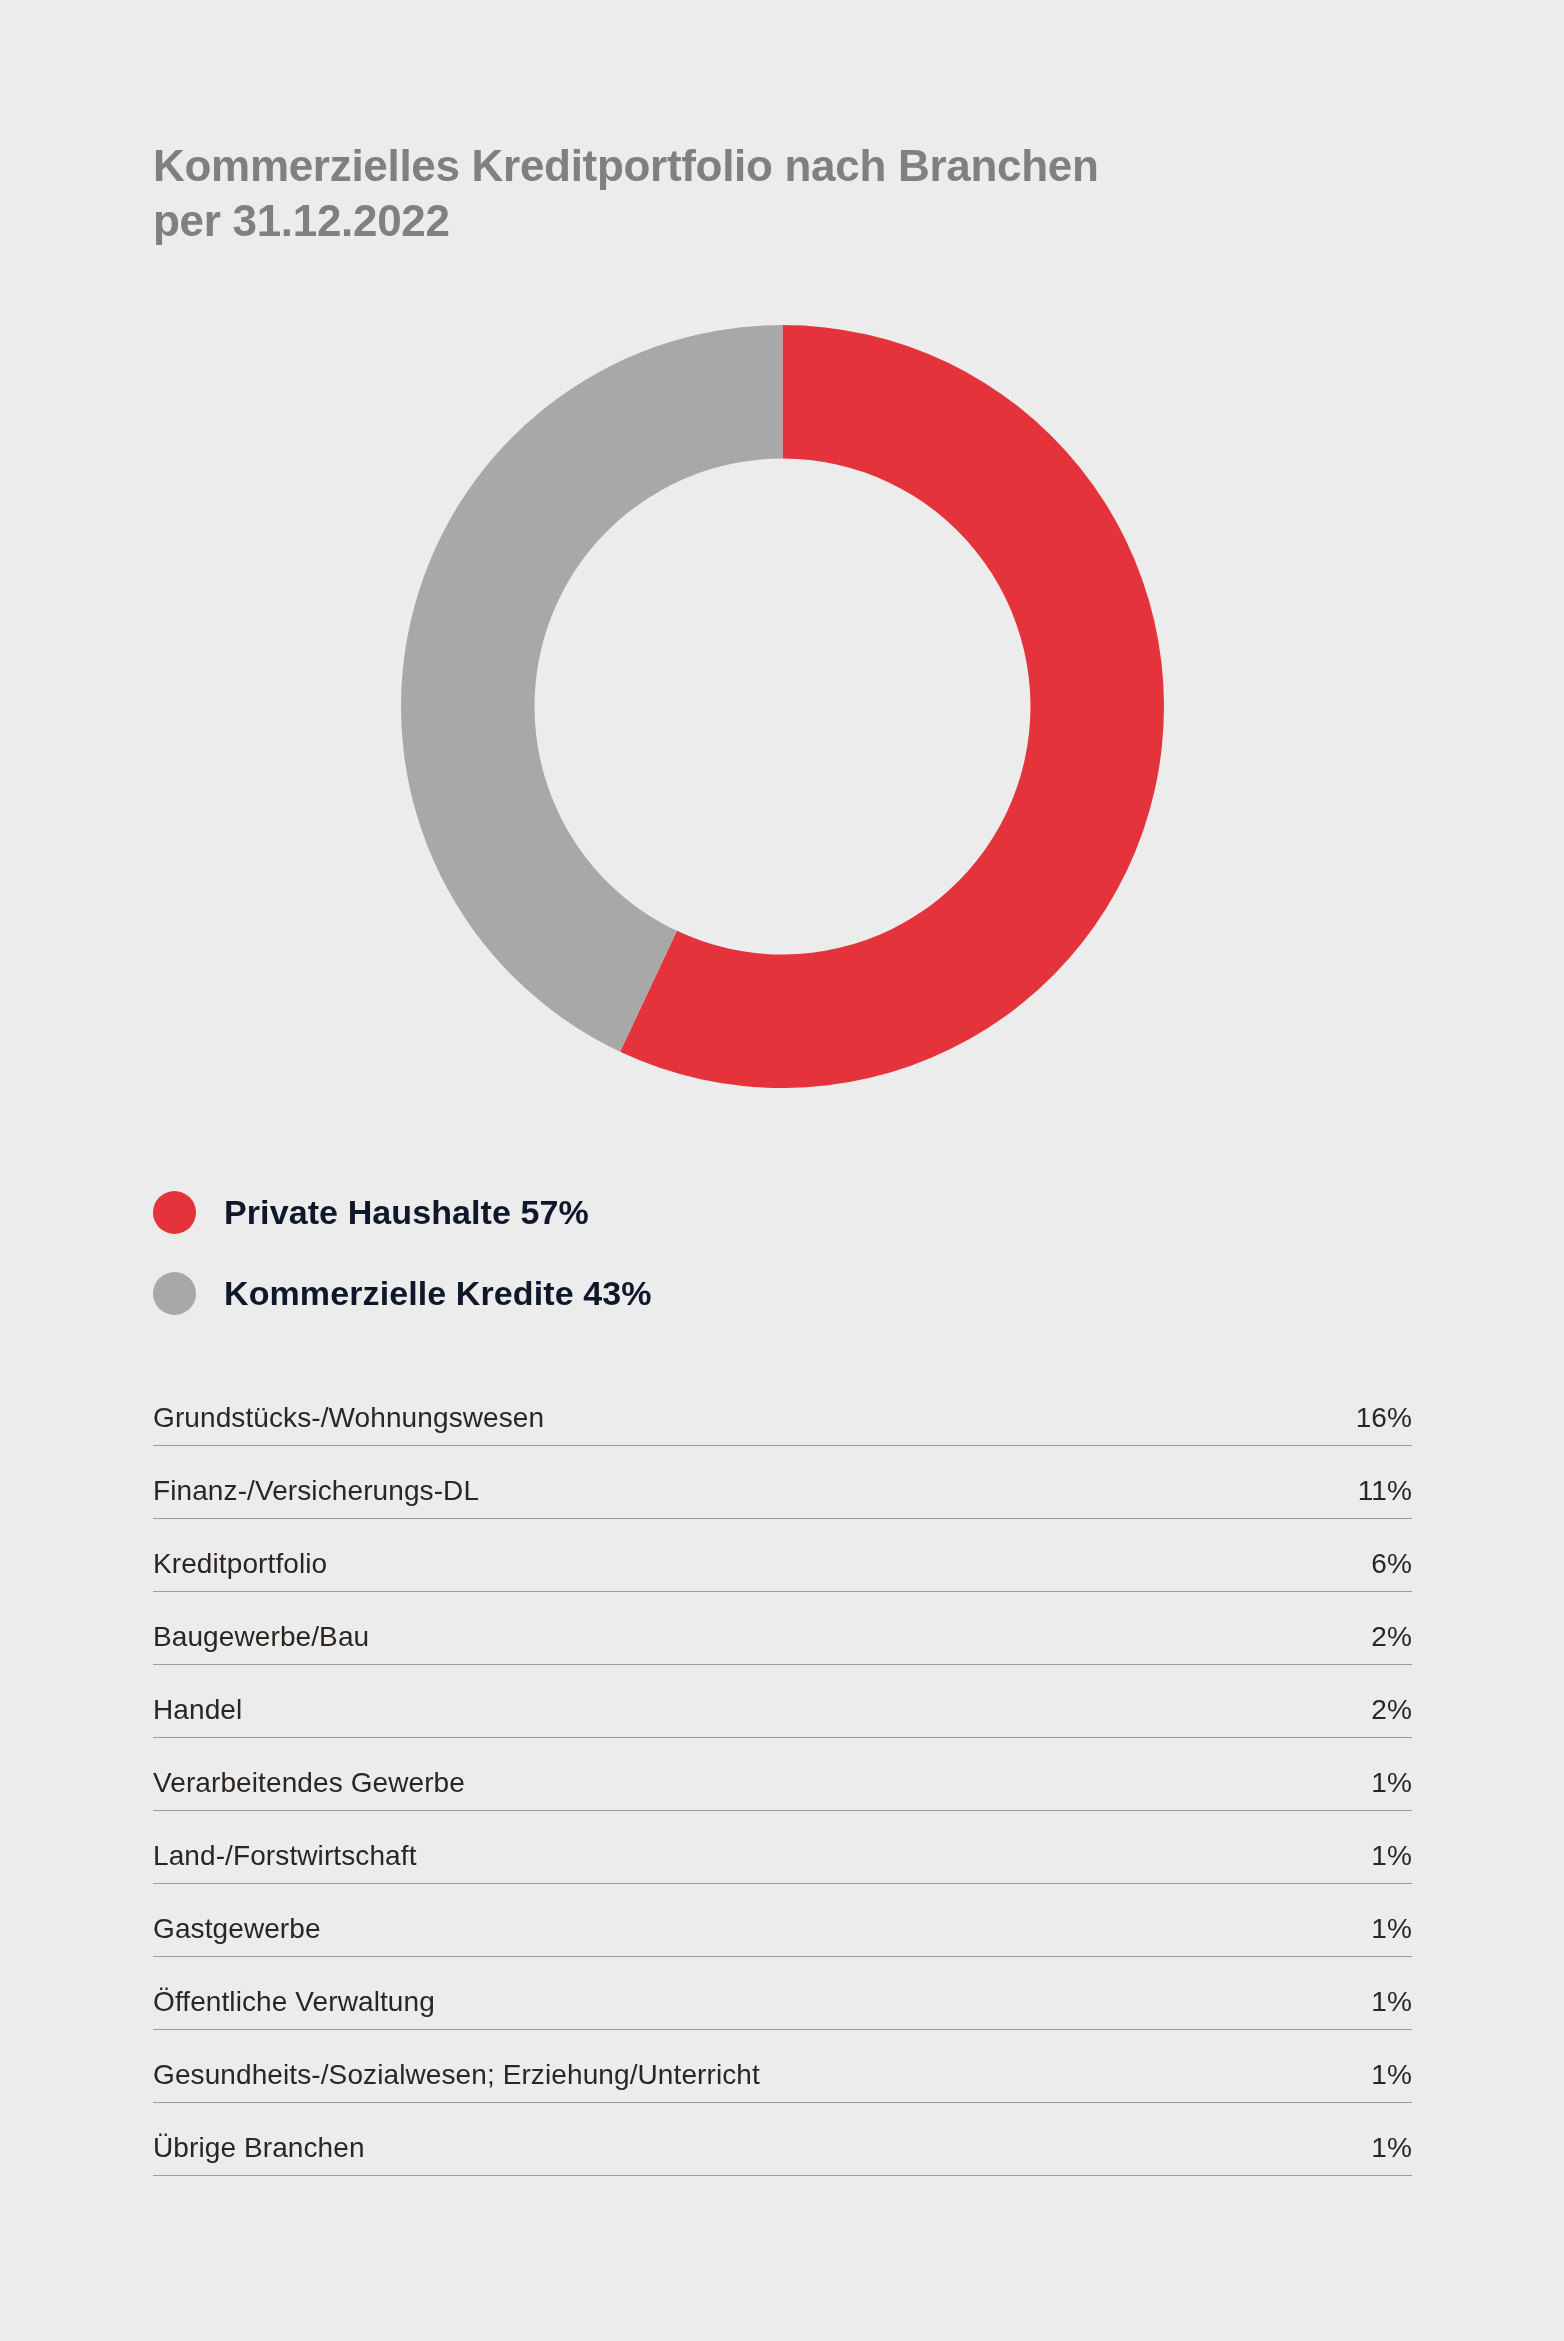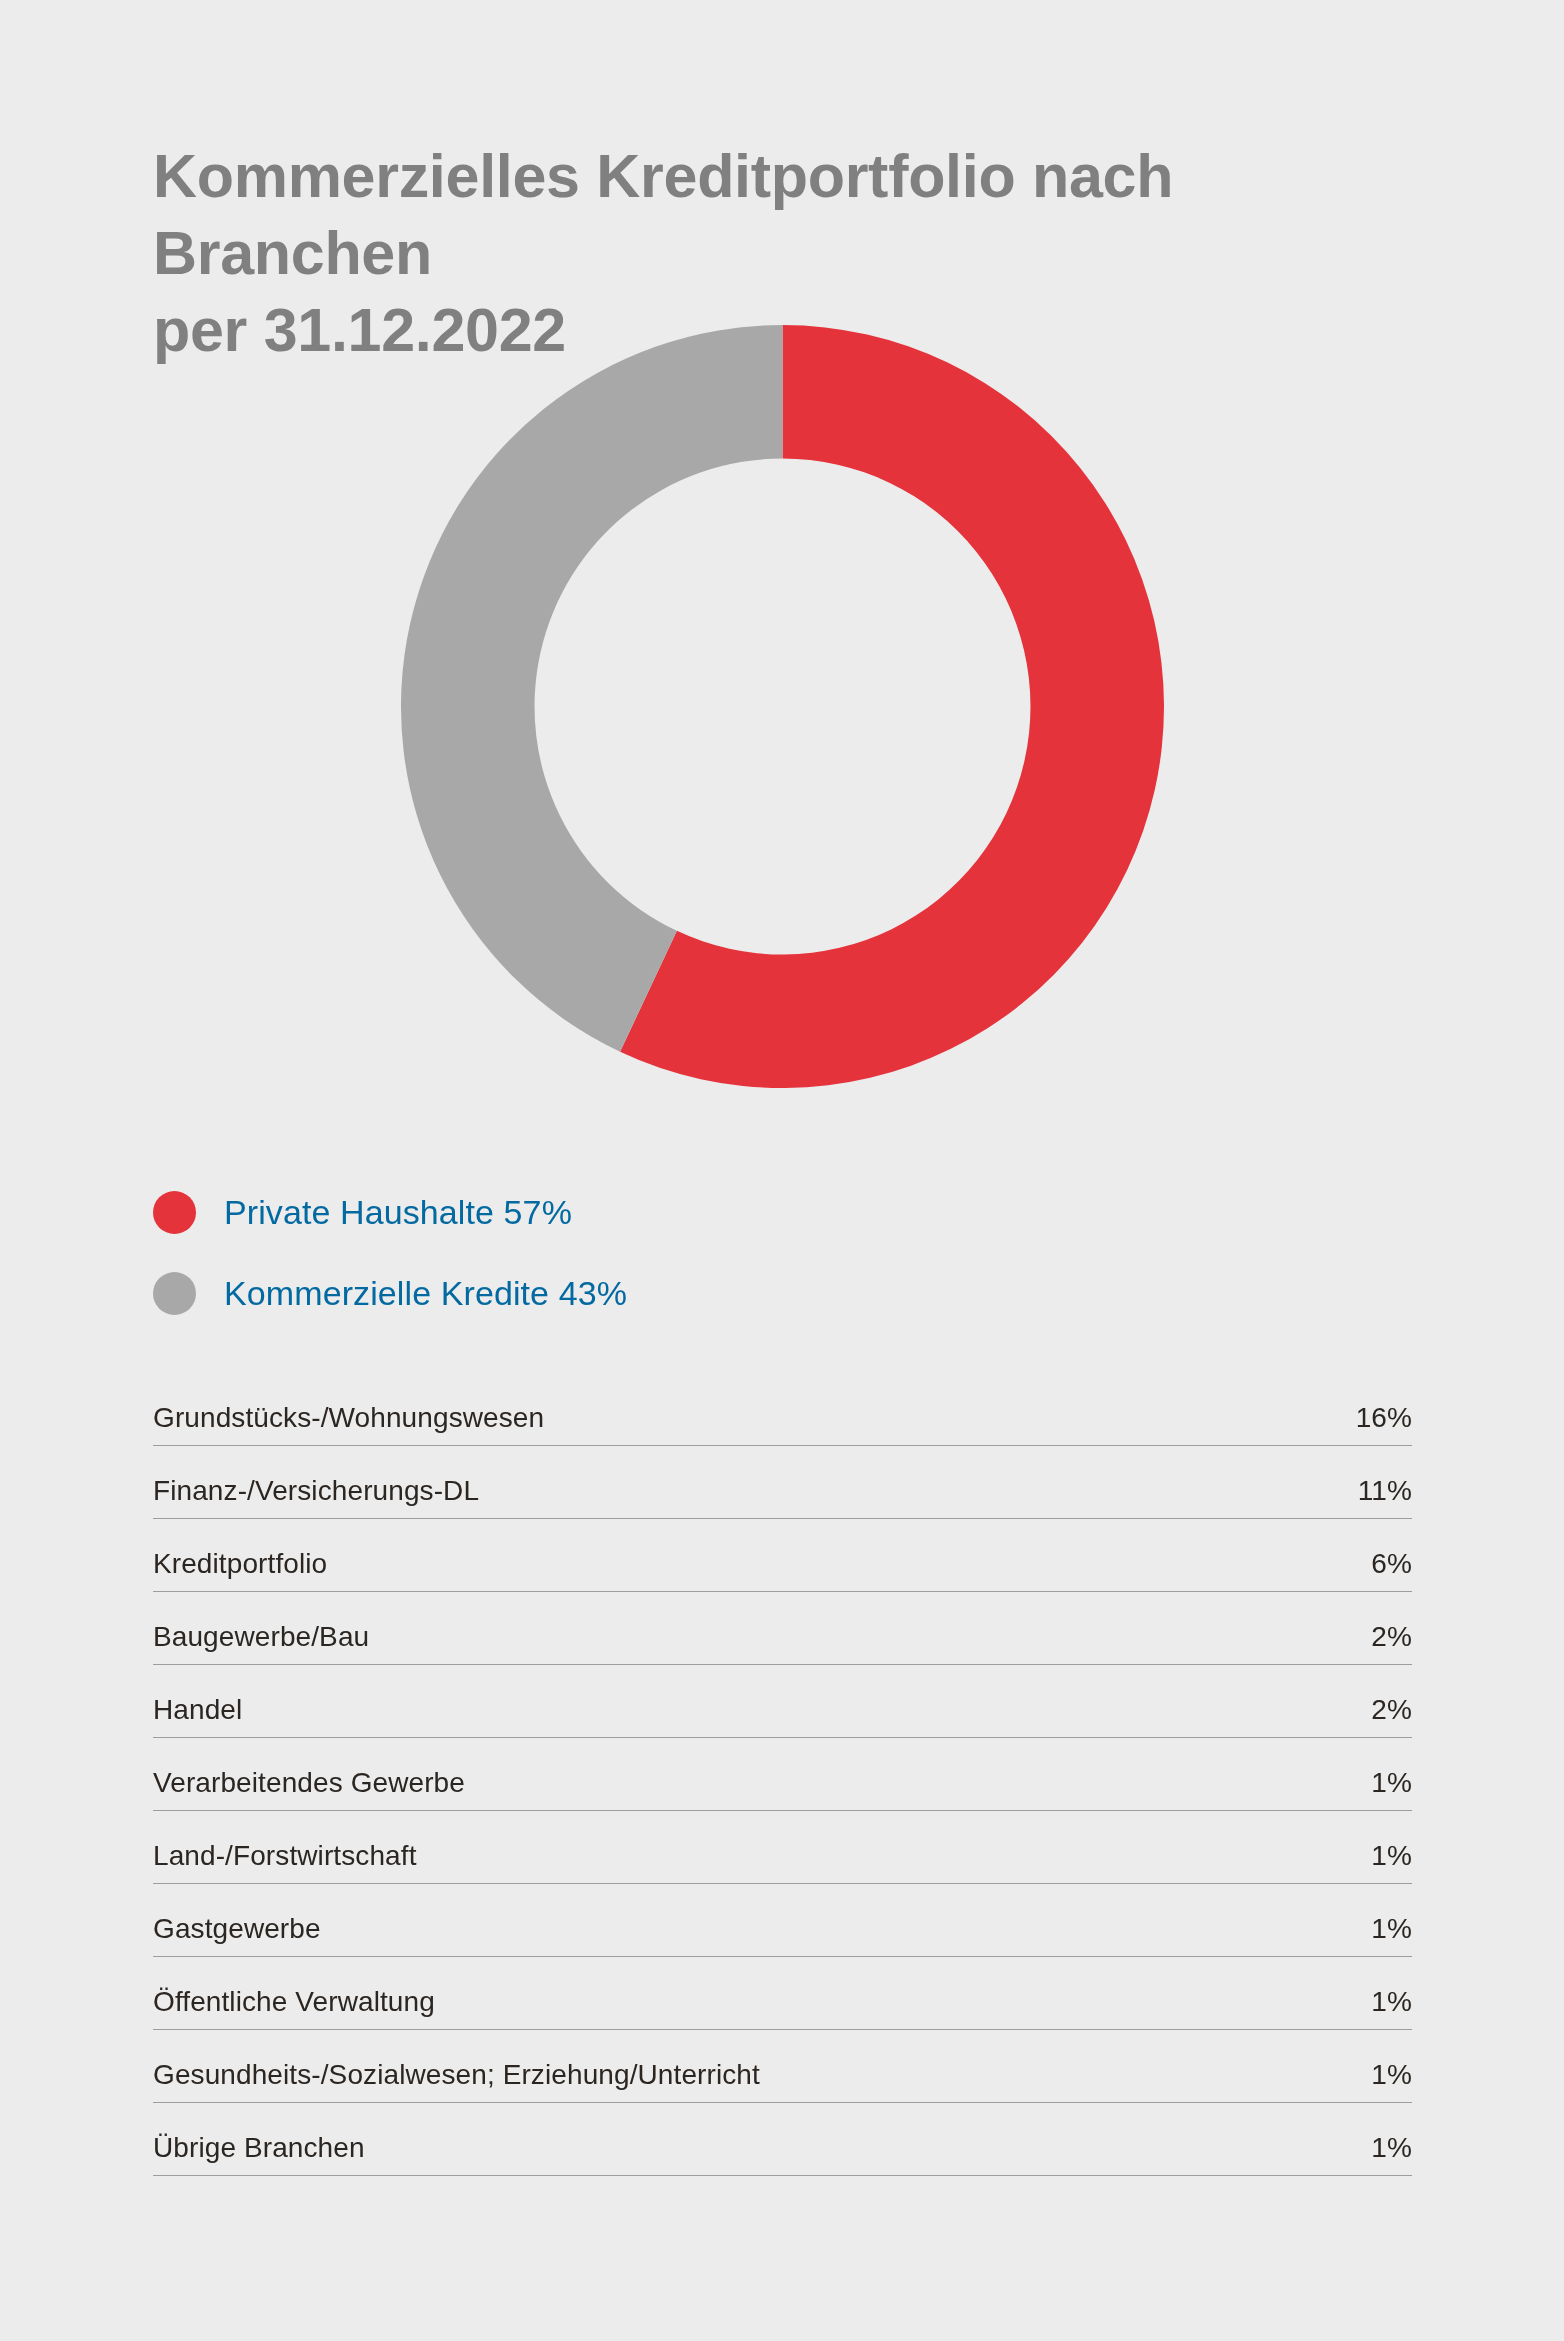--- a/index.html
+++ b/index.html
@@ -23,21 +23,21 @@
     background: #ececec;
   }
 
   
   .chart-title {
     position: absolute;
     left: 153px;
     top: 138px;
     width: 1184px;
     color: #808080;
-    font-size: 61px;
+    font-size: 44px;
     font-weight: bold;
     line-height: 1.26;
     letter-spacing: -0.3px;
     white-space: pre-line;
   }
 
   
   .donut-wrap {
     position: absolute;
     left: 401px;
@@ -65,22 +65,22 @@
   }
   .legend-dot {
     width: 43px;
     height: 43px;
     border-radius: 50%;
     flex: 0 0 auto;
   }
   .legend-label {
     margin-left: 28px;
     font-size: 34px;
-    color: #0369a1;
-    font-weight: normal;
+    color: #0f172a;
+    font-weight: bold;
     letter-spacing: 0.1px;
     white-space: nowrap;
   }
 
   
   .branch-table {
     position: absolute;
     left: 153px;
     top: 1372px;
     width: 1259px;

